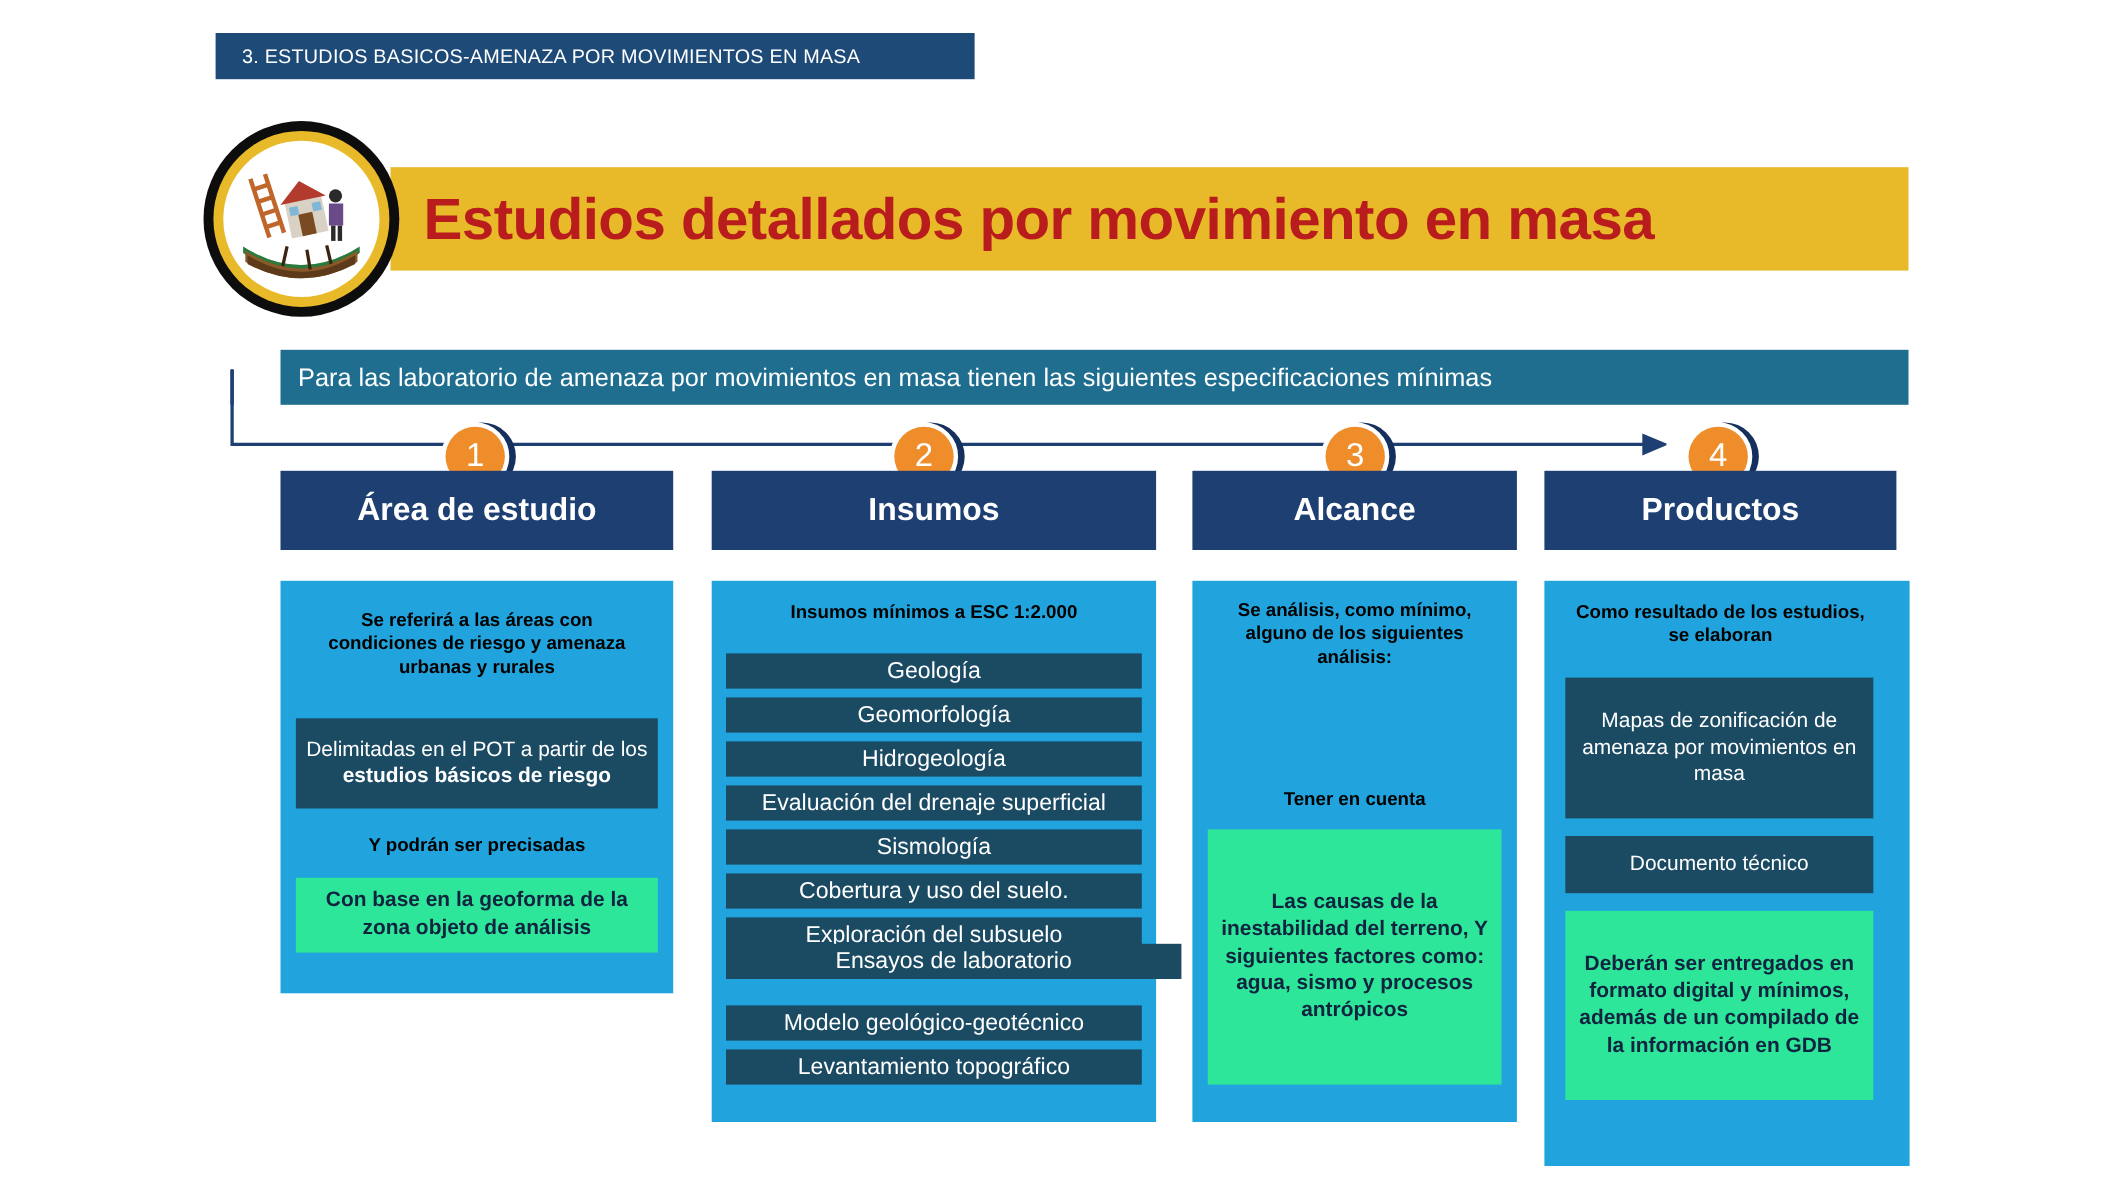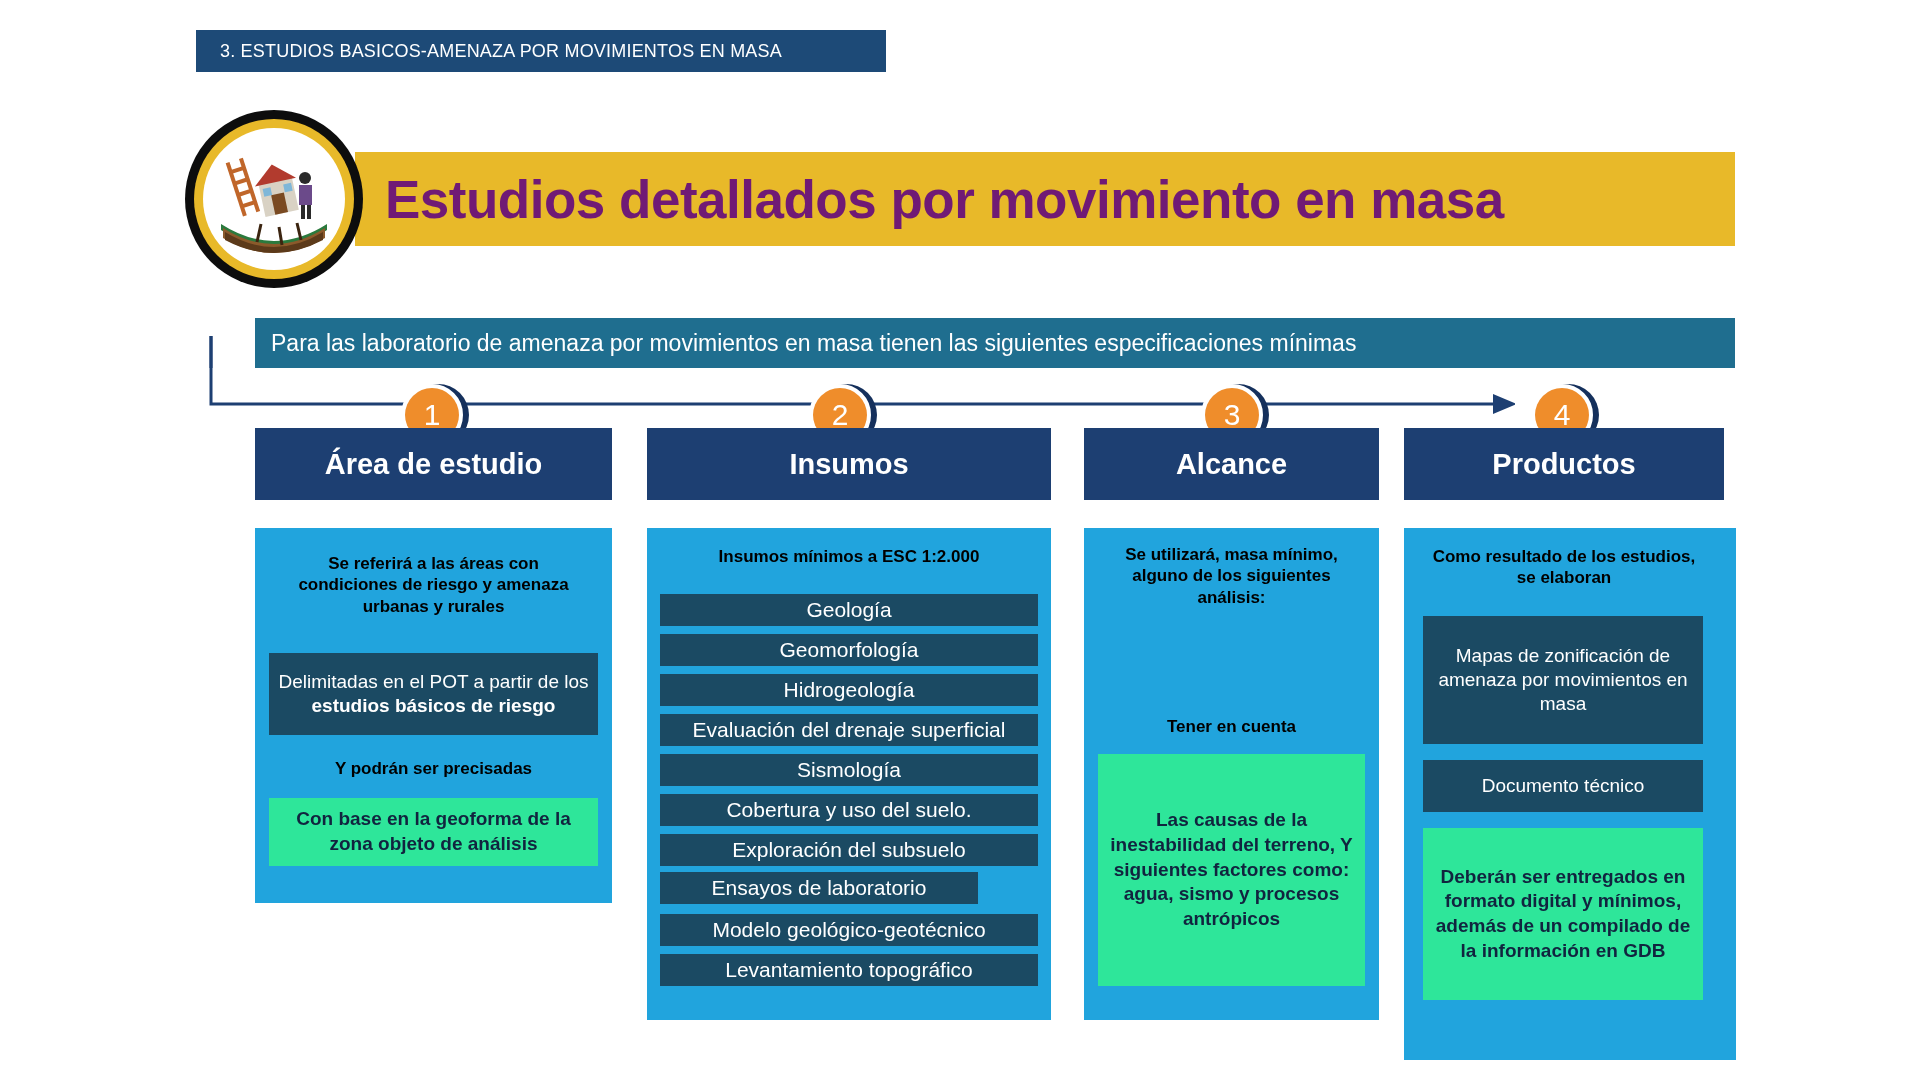--- a/index.html
+++ b/index.html
@@ -41,21 +41,21 @@
     height: 94px;
     background: #e8b929;
     display: flex;
     align-items: center;
     box-sizing: border-box;
     padding-left: 30px;
   }
   .title-banner .title-text {
     font-size: 53px;
     font-weight: bold;
-    color: #701a75;
+    color: #b91c1c;
     letter-spacing: -0.5px;
     white-space: nowrap;
   }
 
   
   .logo-wrap {
     position: absolute;
     left: 185px;
     top: 110px;
     width: 178px;
@@ -310,30 +310,30 @@
 </div>
 <div class="col-body" style="left:647px; top:528px; width:404px; height:492px;">
   <div class="stack panel-note" style="left:20px; top:18px; width:364px;">Insumos mínimos a ESC 1:2.000</div>
   <div class="stack list-row" style="left:13px; top:66px;  width:378px; height:32px;">Geología</div>
   <div class="stack list-row" style="left:13px; top:106px; width:378px; height:32px;">Geomorfología</div>
   <div class="stack list-row" style="left:13px; top:146px; width:378px; height:32px;">Hidrogeología</div>
   <div class="stack list-row" style="left:13px; top:186px; width:378px; height:32px;">Evaluación del drenaje superficial</div>
   <div class="stack list-row" style="left:13px; top:226px; width:378px; height:32px;">Sismología</div>
   <div class="stack list-row" style="left:13px; top:266px; width:378px; height:32px;">Cobertura y uso del suelo.</div>
   <div class="stack list-row" style="left:13px; top:306px; width:378px; height:32px;">Exploración del subsuelo</div>
-  <div class="stack list-row" style="left:13px; top:344px; width:318px; height:32px;">Ensayos de laboratorio</div>
+  <div class="stack list-row" style="left:13px; top:330px; width:414px; height:32px;">Ensayos de laboratorio</div>
   <div class="stack list-row" style="left:13px; top:386px; width:378px; height:32px;">Modelo geológico-geotécnico</div>
   <div class="stack list-row" style="left:13px; top:426px; width:378px; height:32px;">Levantamiento topográfico</div>
 </div>
 
 <div class="col-header" style="left:1084px; top:428px; width:295px; height:72px;">
   <span>Alcance</span>
 </div>
 <div class="col-body" style="left:1084px; top:528px; width:295px; height:492px;">
-  <div class="stack panel-note" style="left:18px; top:16px; width:259px;">Se utilizará, masa mínimo, alguno de los siguientes análisis:</div>
+  <div class="stack panel-note" style="left:18px; top:16px; width:259px;">Se análisis, como mínimo, alguno de los siguientes análisis:</div>
   <div class="stack panel-note" style="left:18px; top:188px; width:259px;">Tener en cuenta</div>
   <div class="stack green-box" style="left:14px; top:226px; width:267px; height:232px; display:flex; align-items:center; justify-content:center;">Las causas de la inestabilidad del terreno, Y siguientes factores como: agua, sismo y procesos antrópicos</div>
 </div>
 
 <div class="col-header" style="left:1404px; top:428px; width:320px; height:72px;">
   <span>Productos</span>
 </div>
 <div class="col-body" style="left:1404px; top:528px; width:332px; height:532px;">
   <div class="stack panel-note" style="left:18px; top:18px; width:284px;">Como resultado de los estudios, se elaboran</div>
   <div class="stack dark-box" style="left:19px; top:88px; width:280px; height:128px; display:flex; align-items:center; justify-content:center;">Mapas de zonificación de amenaza por movimientos en masa</div>

